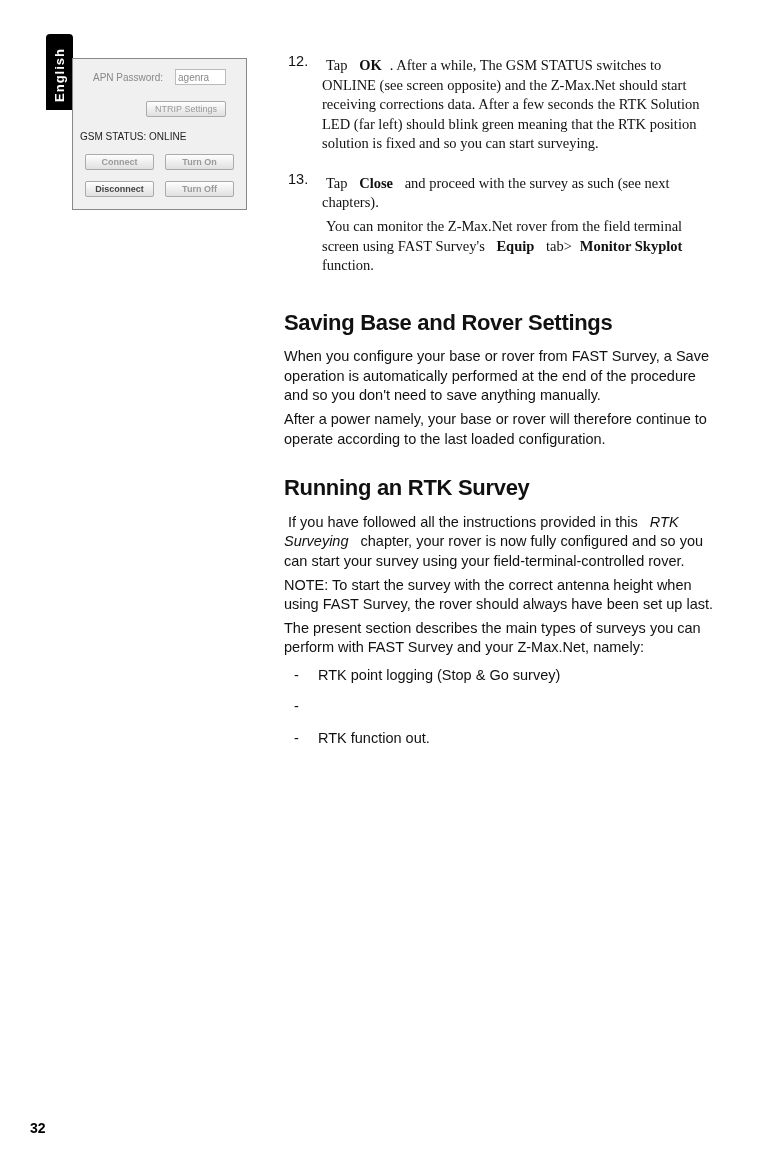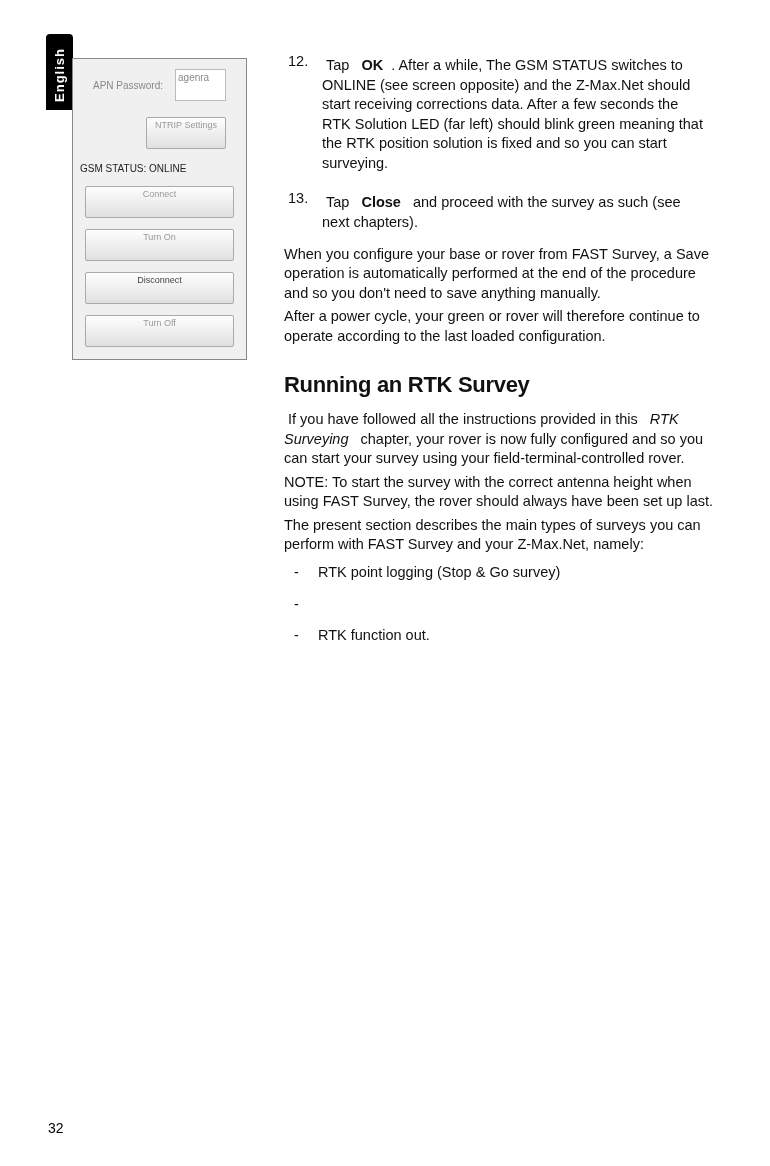--- a/index.html
+++ b/index.html
@@ -50,48 +50,49 @@
       font-size: 10px;
       white-space: nowrap;
     }
     .screenshot-input {
       border: 1px solid #bbb;
       background: #fff;
       color: #888;
       font-size: 10px;
       padding: 1px 2px;
       flex: 1;
-      height: 32px;
+      height: 16px;
       line-height: 14px;
     }
     .screenshot-btn {
       border: 1px solid #aaa;
       background: linear-gradient(#fefefe, #e0e0e0);
       color: #999;
       font-size: 9px;
       text-align: center;
       padding: 1px 0;
-      height: 32px;
+      height: 16px;
       line-height: 13px;
       flex: 1;
       border-radius: 2px;
     }
     .screenshot-btn.dark {
       color: #444;
     }
     .status-line {
       font-size: 10px;
       color: #222;
       padding: 4px 3px 2px 3px;
     }
     .btn-grid {
       display: grid;
-      grid-template-columns: 1fr;
+      grid-template-columns: 1fr 1fr;
       gap: 3px;
       padding: 2px 4px 4px 4px;
+      font-weight: bold;
     }
     .main-content {
       position: absolute;
       top: 32px;
       left: 268px;
       width: 440px;
       font-size: 14.5px;
       line-height: 1.35;
       color: #111;
     }
@@ -104,20 +105,21 @@
     }
     .step-num {
       width: 22px;
       flex-shrink: 0;
     }
     .step-body {
       flex: 1;
     }
     .step-body p {
       margin-bottom: 4px;
+      font-family: Liberation Serif, serif;
     }
     h2 {
       font-size: 22px;
       font-weight: bold;
       margin-top: 24px;
       margin-bottom: 10px;
       letter-spacing: -0.3px;
     }
     .bullet-list {
       margin-top: 2px;
@@ -129,22 +131,22 @@
     .bullet-dash {
       width: 18px;
       flex-shrink: 0;
       padding-left: 2px;
     }
     .bold { font-weight: bold; }
     .italic { font-style: italic; }
     .page-number {
       position: absolute;
       bottom: 34px;
-      left: 36px;
-      font-weight: normal;
+      left: 18px;
+      font-weight: bold;
       font-size: 14px;
     }
   </style>
 </head>
 <body>
 
 <div class="language-tab">English</div>
 
 <div class="screenshot-panel">
   <div class="screenshot-row">
@@ -173,25 +175,29 @@
       </p>
     </div>
   </div>
 
   <div class="step">
     <div class="step-num">13.</div>
     <div class="step-body">
       <p>
         <span>Tap </span><span class="bold">Close</span><span> and proceed with the survey as such (see next chapters).</span>
       </p>
-    </div>
-  </div>
-
+      <p>
+        <span>You can monitor the Z-Max.Net rover from the field terminal screen using FAST Survey's </span><span class="bold">Equip</span><span> tab&gt;</span><span class="bold">Monitor Skyplot</span><span> function.</span>
+      </p>
+    </div>
+  </div>
+
+  <h2>Saving Base and Rover Settings</h2>
   <p>When you configure your base or rover from FAST Survey, a Save operation is automatically performed at the end of the procedure and so you don't need to save anything manually.</p>
-  <p>After a power cycle, your green or rover will therefore continue to operate according to the last loaded configuration.</p>
+  <p>After a power namely, your base or rover will therefore continue to operate according to the last loaded configuration.</p>
 
   <h2>Running an RTK Survey</h2>
   <p>
     <span>If you have followed all the instructions provided in this </span><span class="italic">RTK Surveying</span><span> chapter, your rover is now fully configured and so you can start your survey using your field-terminal-controlled rover.</span>
   </p>
   <p>NOTE: To start the survey with the correct antenna height when using FAST Survey, the rover should always have been set up last.</p>
   <p>The present section describes the main types of surveys you can perform with FAST Survey and your Z-Max.Net, namely:</p>
 
   <div class="bullet-list">
     <div class="bullet-item">

